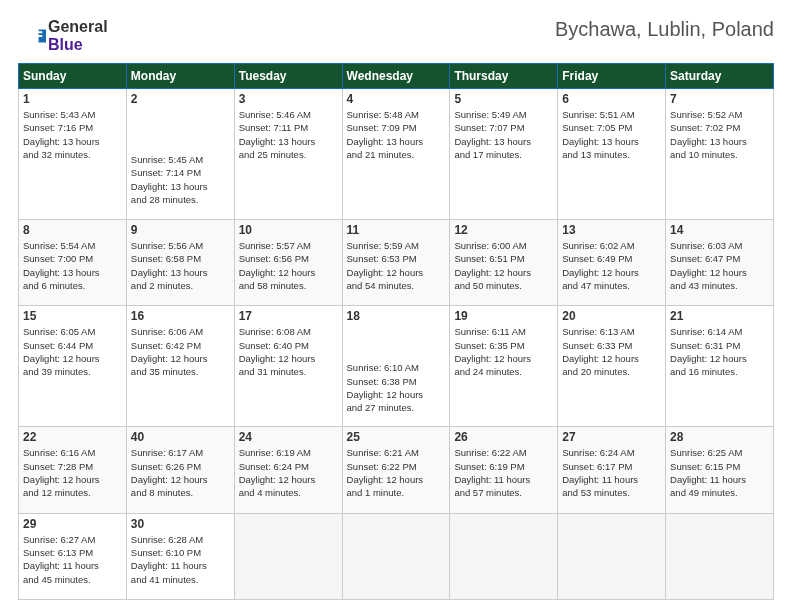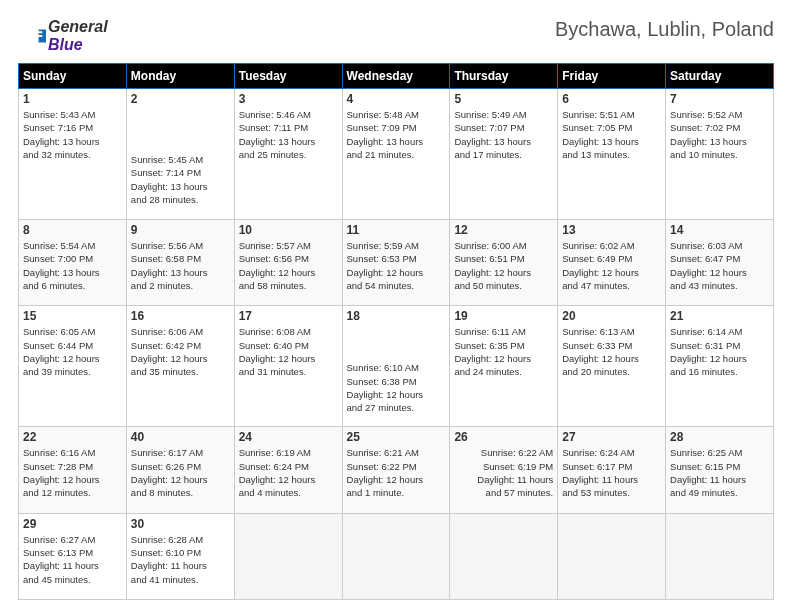--- a/index.html
+++ b/index.html
@@ -24,21 +24,20 @@
       margin-bottom: 10px;
     }
     .logo {
       display: flex;
       align-items: center;
     }
     .logo-text {
       display: flex;
       flex-direction: column;
       line-height: 1.1;
-      font-style: italic;
     }
     .logo-general {
       font-size: 16px;
       font-weight: bold;
       color: #333;
     }
     .logo-blue {
       font-size: 16px;
       font-weight: bold;
       color: #4c1d95;
@@ -61,21 +60,21 @@
       font-size: 20px;
       color: #555;
     }
     .calendar {
       flex: 1;
       border-collapse: collapse;
       width: 100%;
       table-layout: fixed;
     }
     .calendar th {
-      background-color: #000000;
+      background-color: #14532d;
       color: #fff;
       font-size: 12px;
       font-weight: bold;
       padding: 5px 4px;
       text-align: left;
       border: 1px solid #1a6bb5;
     }
     .calendar td {
       vertical-align: top;
       font-size: 9.5px;
@@ -312,21 +311,21 @@
           </td>
           <td>
             <span class="day-num">25</span>
             <div class="day-info" style="white-space: pre-line;">Sunrise: 6:21 AM
 Sunset: 6:22 PM
 Daylight: 12 hours
 and 1 minute.</div>
           </td>
           <td>
             <span class="day-num">26</span>
-            <div class="day-info" style="white-space: pre-line; text-align: right;">Sunrise: 6:22 AM
+            <div class="day-info" style="white-space: pre-line;">Sunrise: 6:22 AM
 Sunset: 6:19 PM
 Daylight: 11 hours
 and 57 minutes.</div>
           </td>
           <td>
             <span class="day-num">27</span>
             <div class="day-info" style="white-space: pre-line;">Sunrise: 6:24 AM
 Sunset: 6:17 PM
 Daylight: 11 hours
 and 53 minutes.</div>

